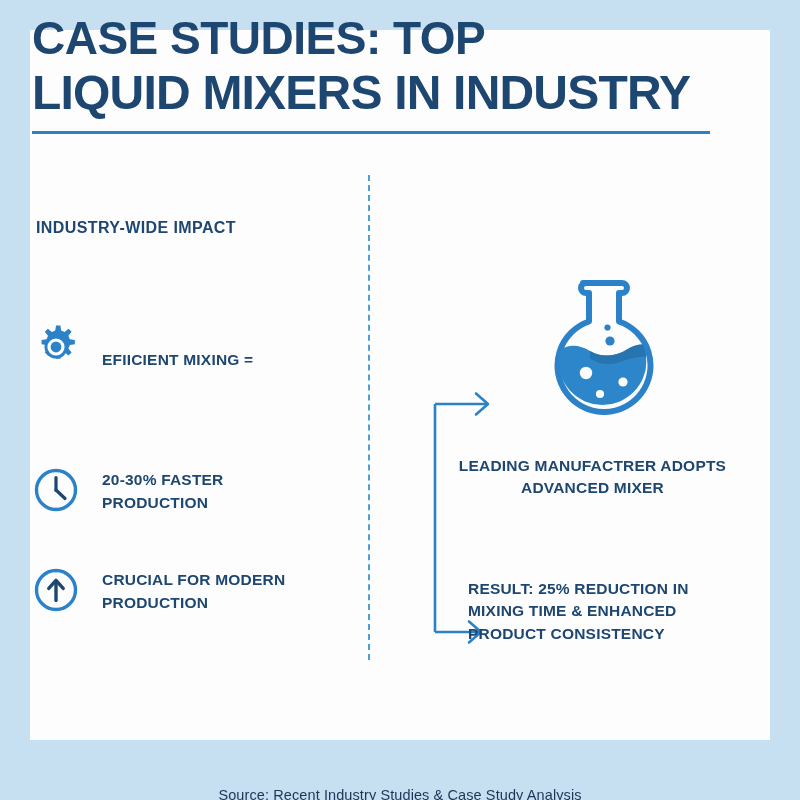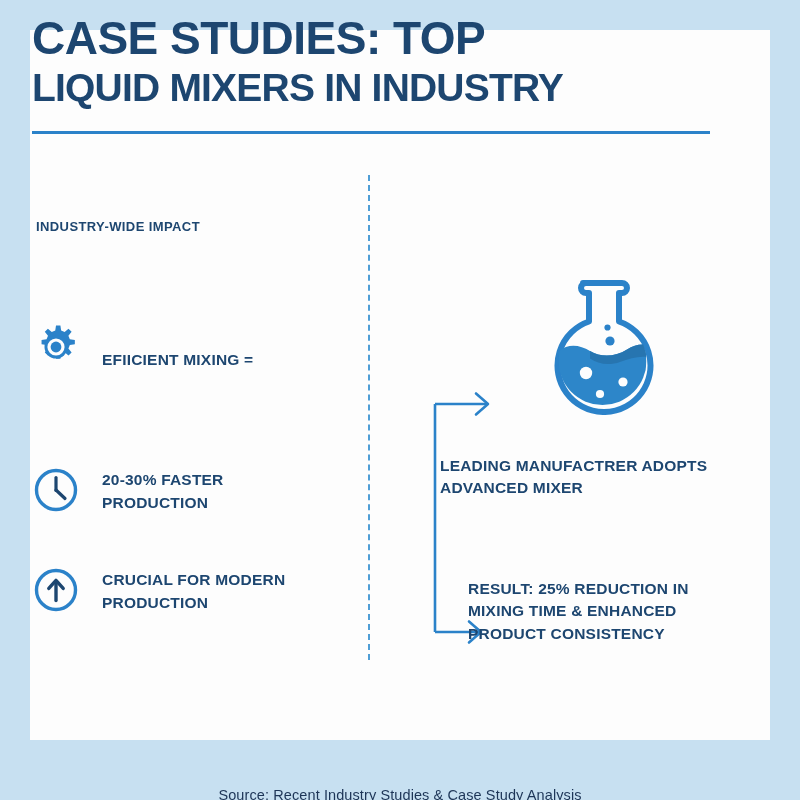--- a/index.html
+++ b/index.html
@@ -36,21 +36,21 @@
   .title-line {
     font-size: 46px;
     font-weight: bold;
     color: #1d4670;
     letter-spacing: -0.5px;
     line-height: 1.16;
     text-transform: uppercase;
     white-space: nowrap;
   }
   .title-line.l2 {
-    font-size: 39px;
+    font-size: 48px;
     letter-spacing: -0.8px;
   }
   .title-rule {
     position: absolute;
     left: 32px;
     top: 131px;
     width: 678px;
     height: 3px;
     background: #2b82c9;
   }
@@ -59,21 +59,21 @@
     position: absolute;
     left: 368px;
     top: 175px;
     width: 0;
     height: 485px;
     border-left: 2px dashed #4f9ed6;
   }
   
   .col-head {
     position: absolute;
-    font-size: 13px;
+    font-size: 16px;
     font-weight: bold;
     color: #1d4670;
     letter-spacing: 0.4px;
     text-transform: uppercase;
     white-space: nowrap;
   }
   .col-head.left  { left: 36px; top: 219px; }
   .col-head.right { left: 417px; top: 219px; width: 290px; text-align: center; }
 
   
@@ -124,20 +124,21 @@
     font-weight: bold;
     color: #1d4670;
     line-height: 1.45;
     letter-spacing: 0.2px;
     text-transform: uppercase;
   }
   .right-text.adopts {
     left: 440px;
     top: 455px;
     width: 305px;
+    text-align: center;
   }
   .right-text.result {
     left: 468px;
     top: 578px;
     width: 265px;
     text-align: left;
   }
   
   .footer {
     position: absolute;

